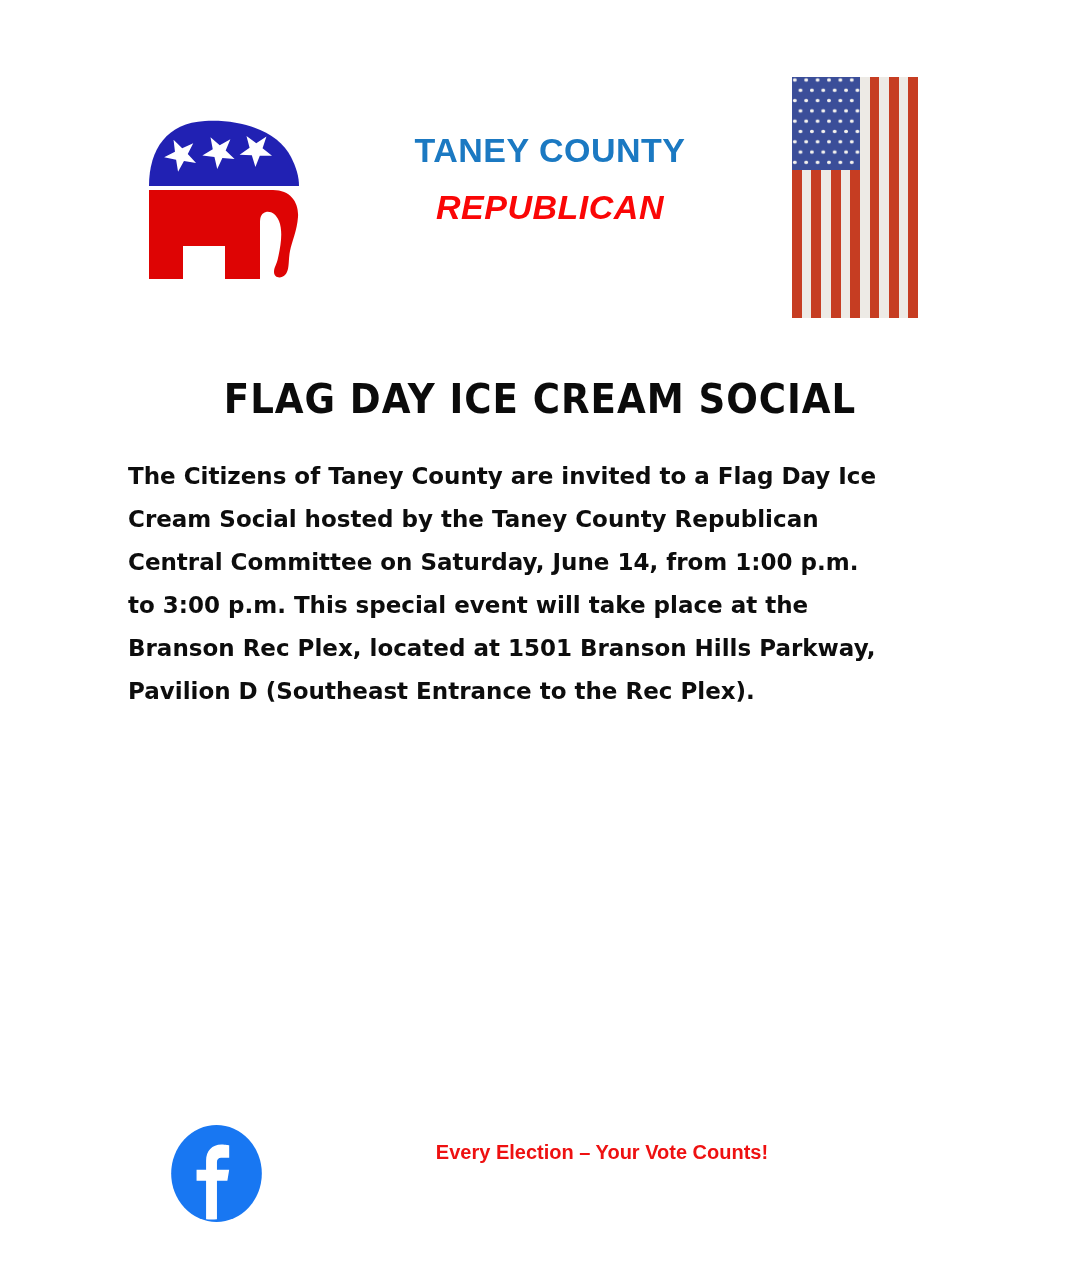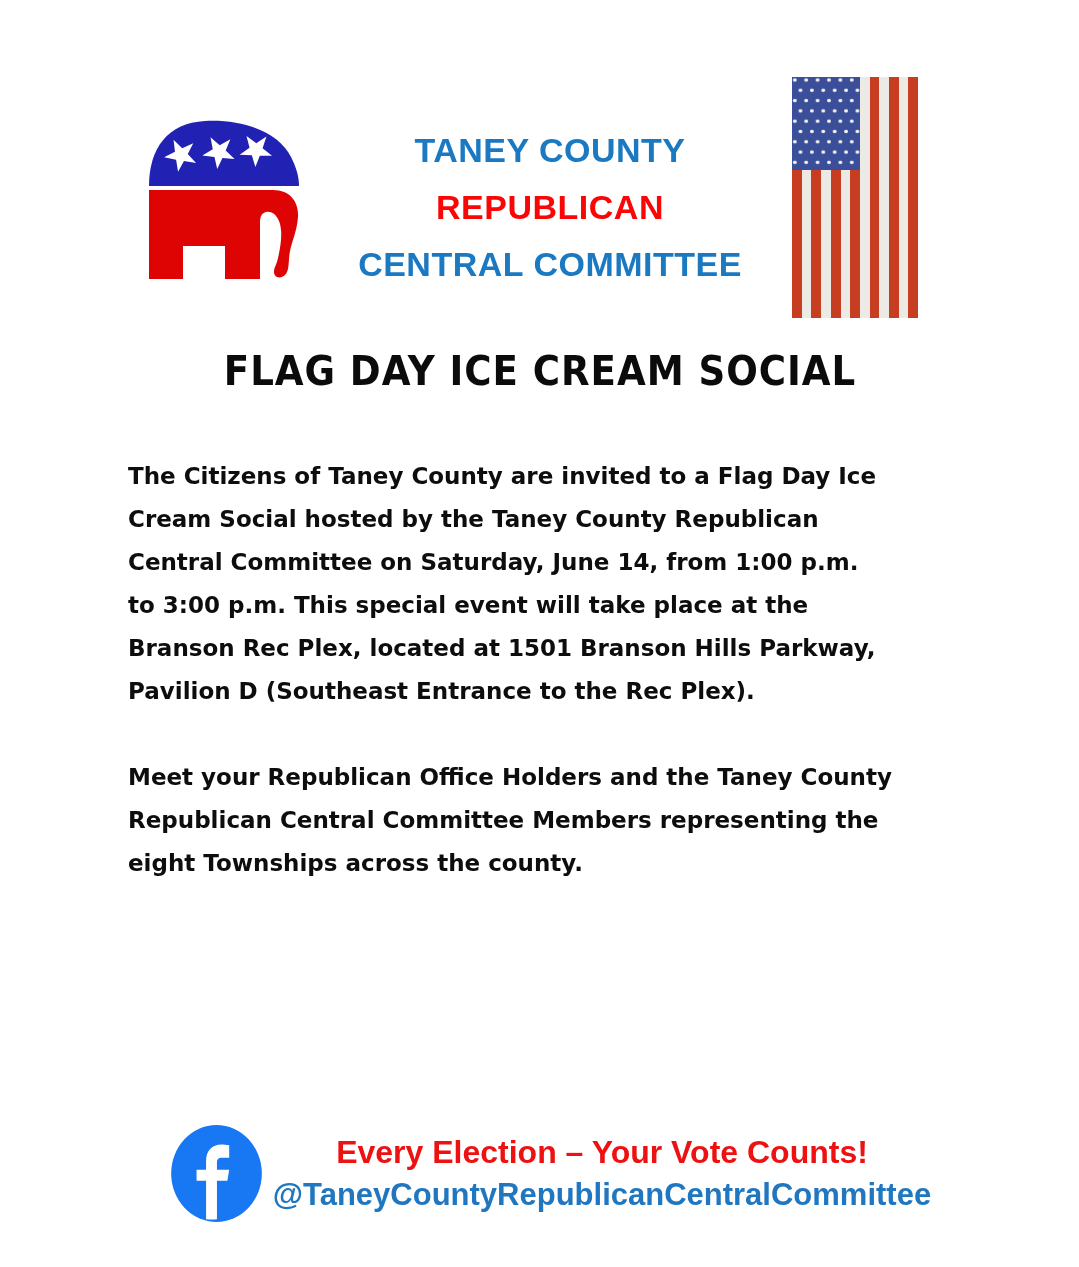--- a/index.html
+++ b/index.html
@@ -10,60 +10,60 @@
   }
 
   
   .elephant{position:absolute;left:141px;top:118px;width:170px;height:162px;}
   .org{
     position:absolute;left:330px;top:122px;width:440px;
     text-align:center;font-weight:800;font-size:34px;line-height:57px;
     letter-spacing:.5px;white-space:nowrap;
   }
   .org .c-blue{color:var(--header-blue);}
-  .org .c-red{color:var(--header-red);}
+  .org .c-red{color:var(--header-red);font-style:italic;}
 
   .flag{
     position:absolute;left:792px;top:77px;width:126px;height:241px;
     background:repeating-linear-gradient(to right,
       var(--flag-red) 0 9.7px, var(--flag-white) 9.7px 19.4px);
   }
   .flag .union{
     position:absolute;left:0;top:0;width:68px;height:93px;
     background-color:var(--flag-blue);
     background-image:
       radial-gradient(circle,#f4f2ee 1.5px,rgba(244,242,238,0) 2.1px),
       radial-gradient(circle,#f4f2ee 1.5px,rgba(244,242,238,0) 2.1px);
     background-size:11.4px 20.6px,11.4px 20.6px;
     background-position:2.8px 3px,8.5px 13.3px;
   }
 
   
   .title{
-    position:absolute;left:0;top:348px;width:1079px;margin:0;
+    position:absolute;left:0;top:376px;width:1079px;margin:0;
     text-align:center;font-family:"DejaVu Sans",sans-serif;
     font-weight:bold;font-size:40px;color:#0b0b0b;letter-spacing:1px;
   }
   .title span{display:inline-block;transform:scaleX(.93);}
 
   
   .body-copy{
     position:absolute;left:128px;top:455px;width:920px;
     font-family:"DejaVu Sans",sans-serif;font-weight:bold;
     font-size:23px;line-height:43px;color:#0d0d0d;
   }
   .body-copy p{margin:0 0 43px;white-space:pre-line;}
 
   
   .fb-badge{position:absolute;left:171px;top:1125px;width:91px;height:97px;}
   .footer-text{
     position:absolute;left:262px;top:1132px;width:680px;text-align:center;
     font-weight:800;white-space:nowrap;
   }
-  .tagline{color:var(--footer-red);font-size:32px;line-height:40px;}
+  .tagline{color:var(--footer-red);font-size:20px;line-height:40px;}
   .handle{color:var(--footer-blue);font-size:31px;line-height:45px;}
 </style>
 </head>
 <body>
 
 <div class="page">
 
   <svg class="elephant" viewBox="0 0 170 160" aria-hidden="true">
     <defs>
       <path id="star" d="M0,-17 L4,-5.5 L16.2,-5.25 L6.5,2.1 L10,13.75 L0,6.8 L-10,13.75 L-6.5,2.1 L-16.2,-5.25 L-4,-5.5 Z"></path>
@@ -75,45 +75,40 @@
     <path fill="var(--elephant-red)" d="M8,71 L132,71 C150,71 158,84 157,98 C156,112 151,122 149,132
          C147,142 149,151 144,156 C140,160 133,159 133,153
          C133,148 136,145 137,139 C140,126 142,112 138,102
          C135,95 130,92 125,93 C121,94 119,97 119,103 L119,160
          L84,160 L84,127 L42,127 L42,160 L8,160 Z"></path>
   </svg>
 
   <div class="org">
     <div class="c-blue">TANEY COUNTY</div>
     <div class="c-red">REPUBLICAN</div>
-    <div class="c-blue">CENTRAL COMMITTEE</div>
   </div>
 
   <div class="flag">
     <div class="union"></div>
   </div>
 
   <h1 class="title"><span>FLAG DAY ICE CREAM SOCIAL</span></h1>
 
   <main class="body-copy">
     <p>The Citizens of Taney County are invited to a Flag Day Ice
 Cream Social hosted by the Taney County Republican
 Central Committee on Saturday, June 14, from 1:00 p.m.
 to 3:00 p.m. This special event will take place at the
 Branson Rec Plex, located at 1501 Branson Hills Parkway,
 Pavilion D (Southeast Entrance to the Rec Plex).</p>
-    <p>Meet your Republican Office Holders and the Taney County
-Republican Central Committee Members representing the
-eight Townships across the county.</p>
   </main>
 
   <svg class="fb-badge" viewBox="0 0 100 107">
     <ellipse cx="50" cy="53.5" rx="50" ry="53.5" fill="var(--fb-blue)"></ellipse>
     <path fill="#fff" d="M64,36 H55 c-2.8,0 -4.5,1.9 -4.5,4.8 V49.5 H64 l-2,12 H50.5 V104
       a52,52 0 0 1 -12,0 V61.5 H28 v-12 h10.5 v-10 C38.5,28.5 45,21.5 55.5,21.5
       c4.5,0 8.5,0.9 8.5,0.9 Z"></path>
   </svg>
   <div class="footer-text">
     <div class="tagline">Every Election – Your Vote Counts!</div>
-    <div class="handle">@TaneyCountyRepublicanCentralCommittee</div>
   </div>
 
 </div>
 
 </body></html>

